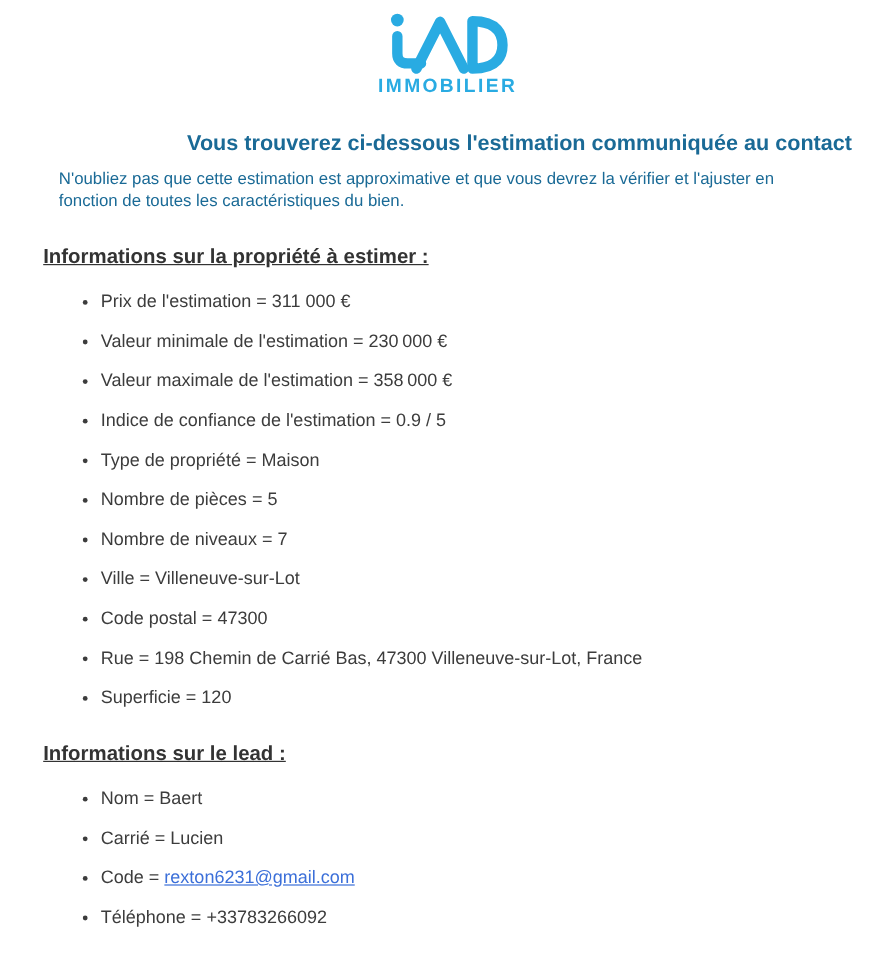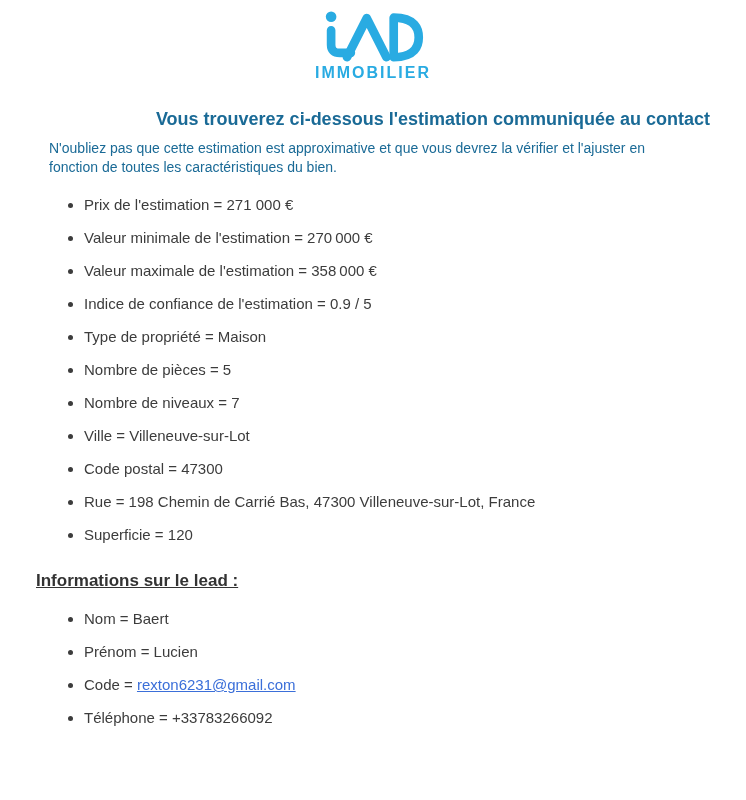--- a/index.html
+++ b/index.html
@@ -55,37 +55,38 @@
       <path d="M 25 49 L 45.5 8.5 L 66 49"></path>
       <path d="M 73.5 49 L 73.5 8 C 96 8 99.5 20 99.5 28.5 C 99.5 37 96 49 73.5 49"></path>
     </svg>
     <div class="brand-sub">IMMOBILIER</div>
   </div>
 
   <h1 class="title">Vous trouverez ci-dessous l'estimation communiquée au contact</h1>
 
   <p class="subtitle">N'oubliez pas que cette estimation est approximative et que vous devrez la vérifier et l'ajuster en fonction de toutes les caractéristiques du bien.</p>
 
+  <h2 class="section">Informations sur la propriété à estimer :</h2>
 
   <ul class="info-list">
-      <li>Prix de l'estimation = 271 000 €</li>
-      <li>Valeur minimale de l'estimation = 270 000 €</li>
+      <li>Prix de l'estimation = 311 000 €</li>
+      <li>Valeur minimale de l'estimation = 230 000 €</li>
       <li>Valeur maximale de l'estimation = 358 000 €</li>
       <li>Indice de confiance de l'estimation = 0.9 / 5</li>
       <li>Type de propriété = Maison</li>
       <li>Nombre de pièces = 5</li>
       <li>Nombre de niveaux = 7</li>
       <li>Ville = Villeneuve-sur-Lot</li>
       <li>Code postal = 47300</li>
       <li>Rue = 198 Chemin de Carrié Bas, 47300 Villeneuve-sur-Lot, France</li>
       <li>Superficie = 120</li>
     </ul>
 
   <h2 class="section">Informations sur le lead :</h2>
 
   <ul class="info-list">
       <li>Nom = Baert</li>
-      <li>Prénom = Lucien</li>
+      <li>Carrié = Lucien</li>
       <li><span>Code = </span><a class="link" href="#">rexton6231@gmail.com</a></li>
       <li>Téléphone = +33783266092</li>
     </ul>
 
 </div>
 
 </body></html>

